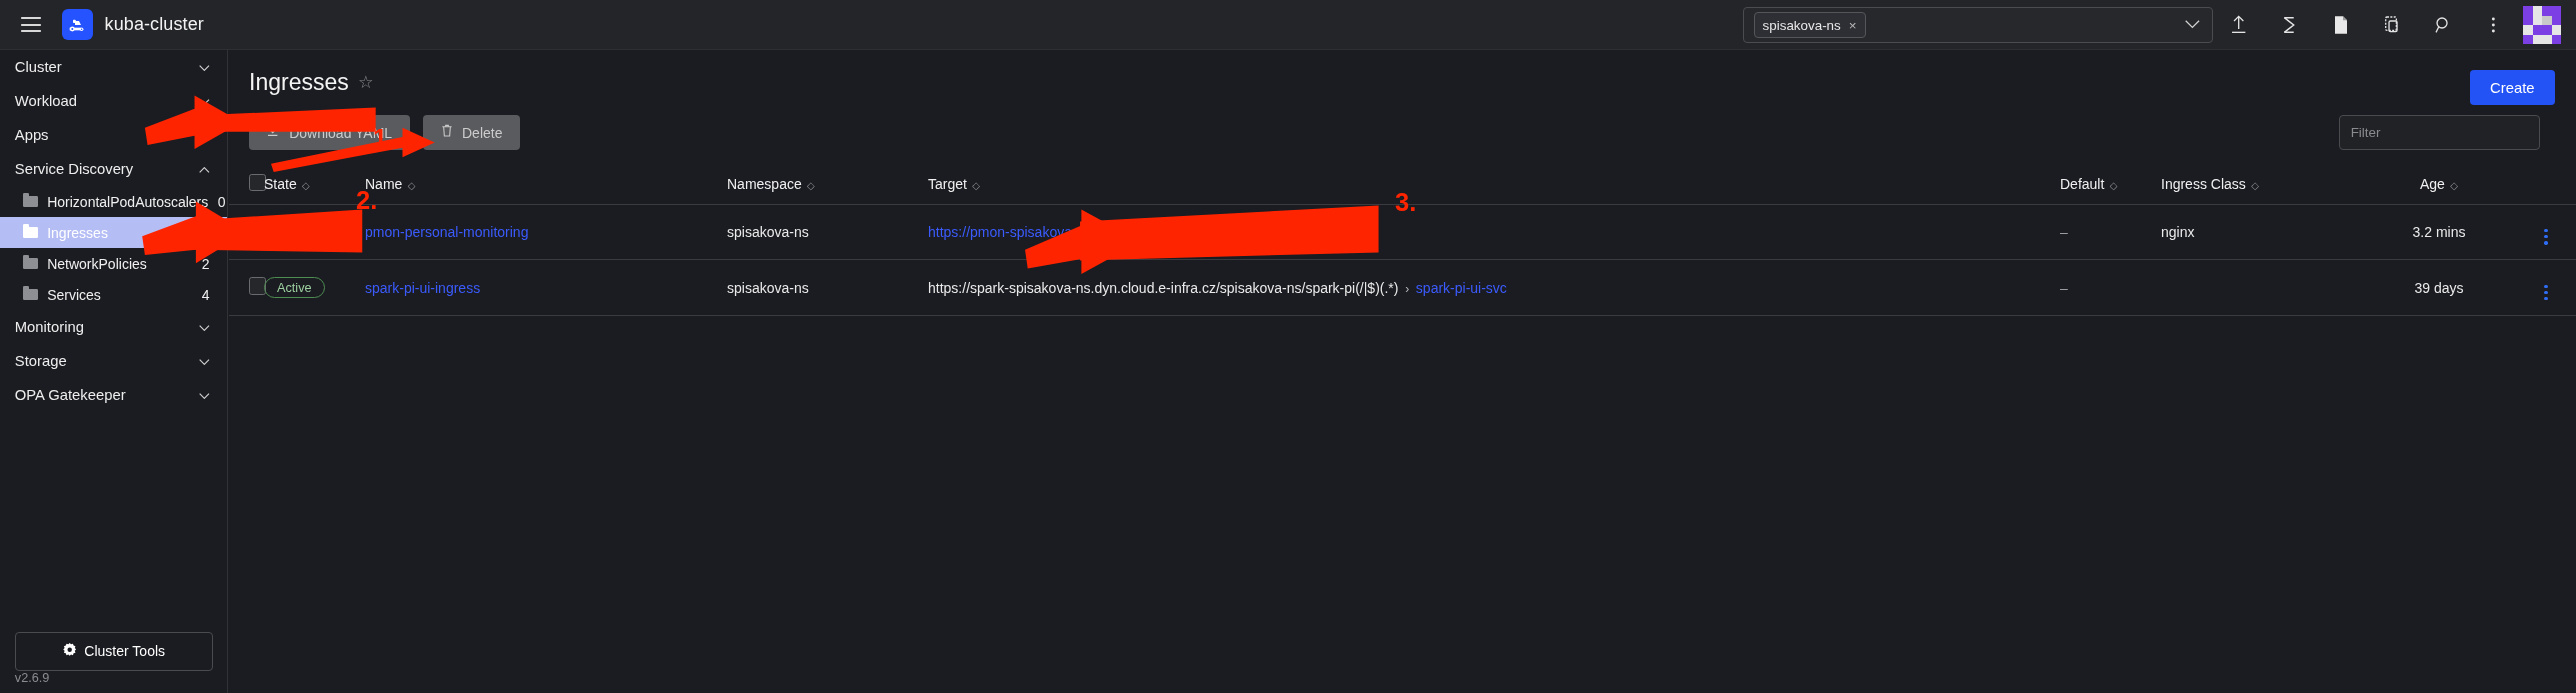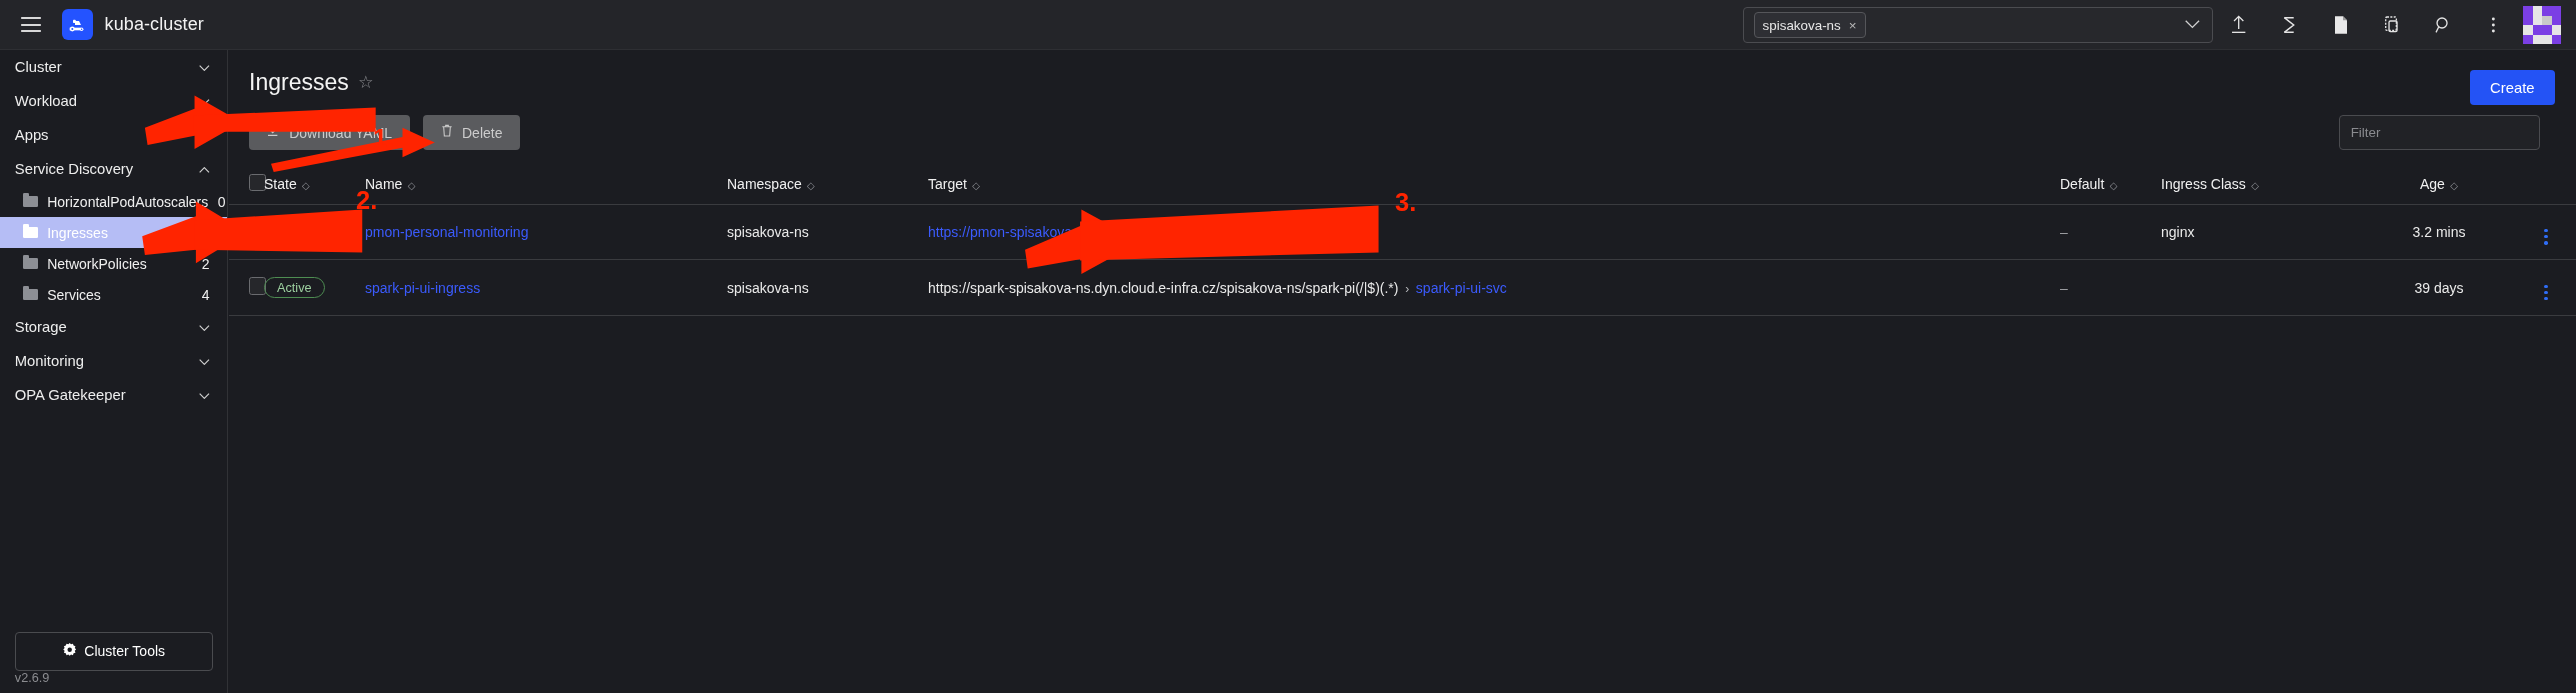--- a/index.html
+++ b/index.html
@@ -323,28 +323,28 @@
 
   <div class="nav-child">
     <span class="folder-icon">
         <i></i>
       </span>
     <span class="lbl">Services</span>
     <span class="cnt">4</span>
   </div>
 
   <div class="nav-group">
+    <span class="lbl">Monitoring</span>
+    <span class="chev"><svg width="10.7" height="6" viewBox="0 0 16 9">
+          <path d="M1 1 L8 8 L15 1" stroke="#cfcfcf" stroke-width="1.8" fill="none"></path>
+        </svg></span>
+  </div>
+
+  <div class="nav-group">
     <span class="lbl">Storage</span>
-    <span class="chev"><svg width="10.7" height="6" viewBox="0 0 16 9">
-          <path d="M1 1 L8 8 L15 1" stroke="#cfcfcf" stroke-width="1.8" fill="none"></path>
-        </svg></span>
-  </div>
-
-  <div class="nav-group">
-    <span class="lbl">Monitoring</span>
     <span class="chev"><svg width="10.7" height="6" viewBox="0 0 16 9">
           <path d="M1 1 L8 8 L15 1" stroke="#cfcfcf" stroke-width="1.8" fill="none"></path>
         </svg></span>
   </div>
 
 
   <div class="nav-group">
     <span class="lbl">OPA Gatekeeper</span>
     <span class="chev"><svg width="10.7" height="6" viewBox="0 0 16 9">
           <path d="M1 1 L8 8 L15 1" stroke="#cfcfcf" stroke-width="1.8" fill="none"></path>

